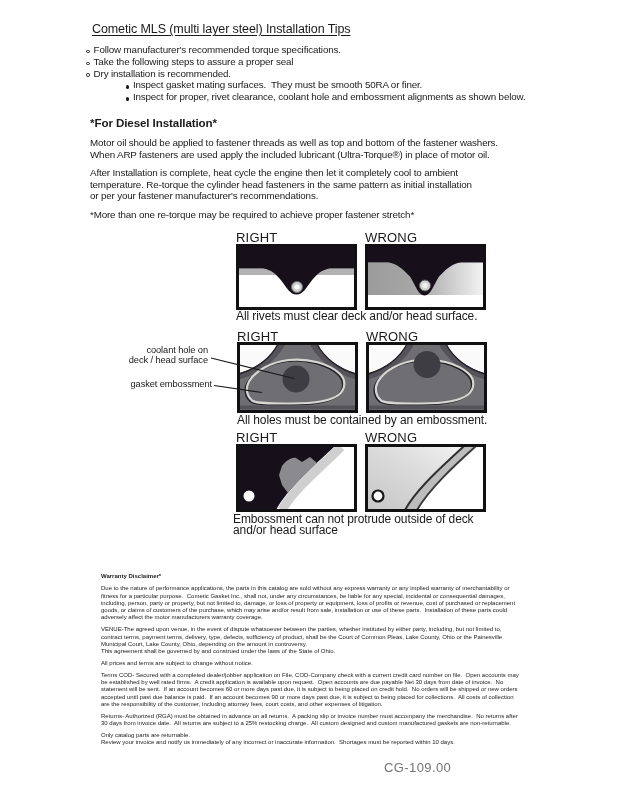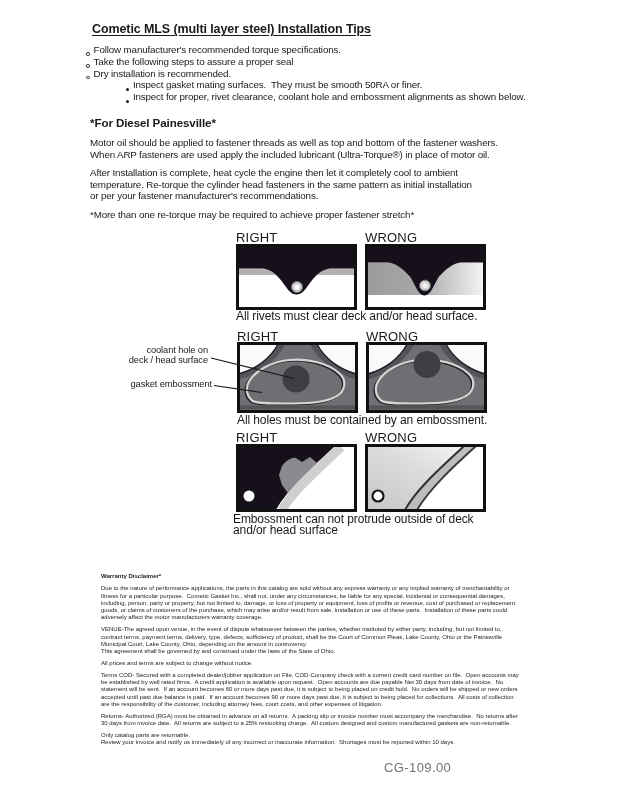--- a/index.html
+++ b/index.html
@@ -8,25 +8,25 @@
     position:relative; width:618px; height:800px; margin:0 auto;
     background:#ffffff; overflow:hidden;
     font-family:"Liberation Sans","DejaVu Sans",sans-serif;
     color:#1a1a1a;
   }
   .abs { position:absolute; }
   .pre { white-space:pre; }
 
   
   .title {
-    left:92px; top:22px; font-size:12.5px; font-weight:bold;
+    left:92px; top:22px; font-size:12.5px; font-weight:normal;
     text-decoration:underline; text-underline-offset:2px; letter-spacing:-0.1px;
   }
   .tips { left:86px; top:44px; font-size:9.8px; letter-spacing:-0.15px; }
-  .tip-row { display:flex; align-items:flex-end; line-height:11.8px; }
+  .tip-row { display:flex; align-items:center; line-height:11.8px; }
   .tip-row.sub { margin-left:40px; }
   .ring {
     flex:none; width:3.6px; height:3.6px; border:1px solid #222; border-radius:50%;
     margin:3.6px 4px 0 0;
   }
   .dot {
     flex:none; width:3.4px; height:3.4px; background:#1a1a1a; border-radius:50%;
     margin:3.8px 3.5px 0 0;
   }
 
@@ -73,21 +73,21 @@
       <span class="dot"></span>
       <span class="pre">Inspect gasket mating surfaces.  They must be smooth 50RA or finer.</span>
     </div>
     <div class="tip-row sub">
       <span class="dot"></span>
       <span class="pre">Inspect for proper, rivet clearance, coolant hole and embossment alignments as shown below.</span>
     </div>
   </div>
 
   <div class="abs diesel">
-    <div class="diesel-h pre">*For Diesel Painesville*</div>
+    <div class="diesel-h pre">*For Diesel Installation*</div>
     <div class="para">
       <div class="pre">Motor oil should be applied to fastener threads as well as top and bottom of the fastener washers.</div>
       <div class="pre">When ARP fasteners are used apply the included lubricant (Ultra-Torque®) in place of motor oil.</div>
     </div>
     <div class="para">
       <div class="pre">After Installation is complete, heat cycle the engine then let it completely cool to ambient</div>
       <div class="pre">temperature. Re-torque the cylinder head fasteners in the same pattern as initial installation</div>
       <div class="pre">or per your fastener manufacturer's recommendations.</div>
     </div>
     <div class="para">

